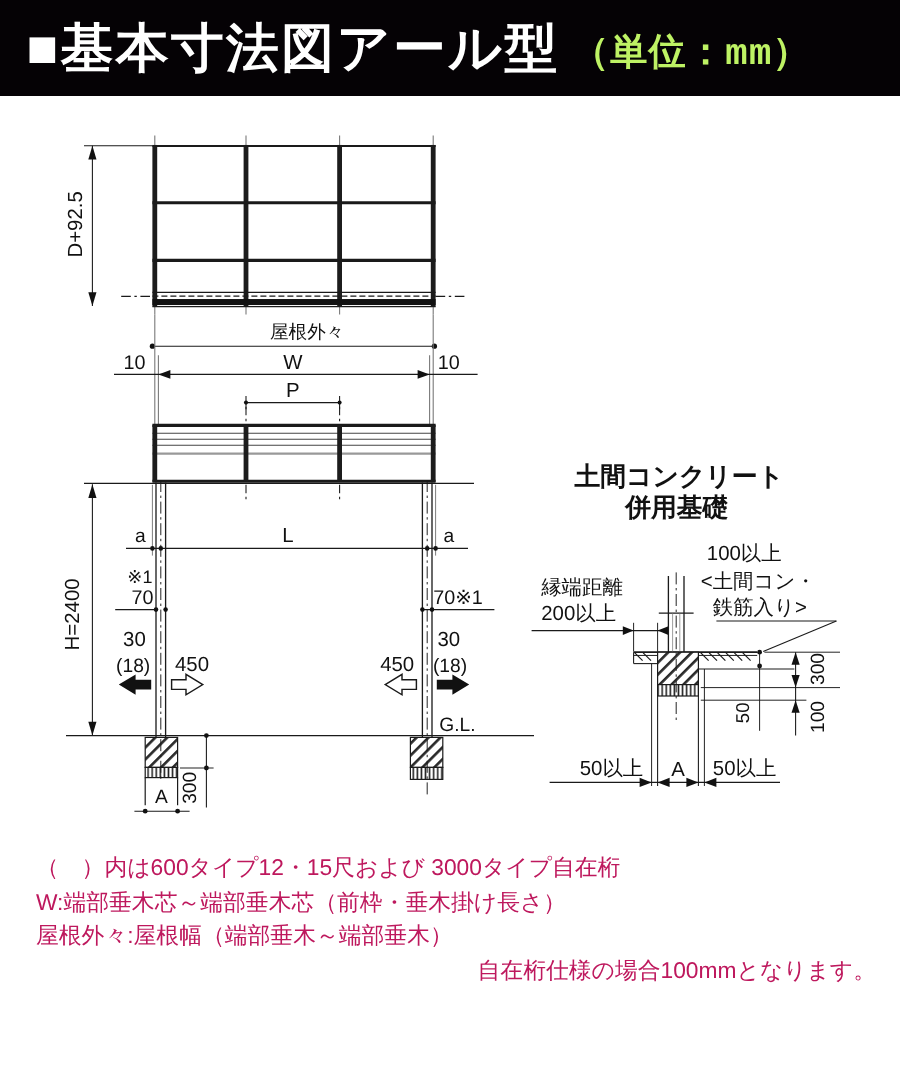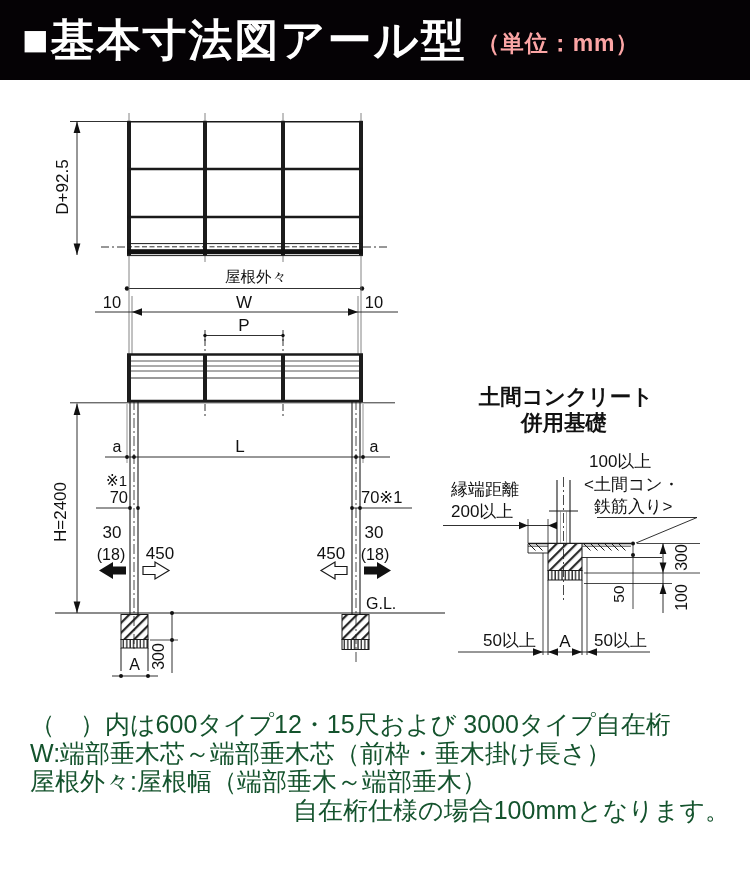--- a/index.html
+++ b/index.html
@@ -1,24 +1,24 @@
 <!DOCTYPE html>
 <html><head>
 <meta charset="utf-8">
 <style>
   html,body{margin:0;padding:0;background:#ffffff;}
   body{width:750px;height:895px;position:relative;overflow:hidden;
        font-family:"Liberation Sans","DejaVu Sans",sans-serif;color:#111;}
   .header{position:absolute;left:0;top:0;width:750px;height:80px;background:#050205;
-          display:flex;align-items:center;}
+          display:flex;align-items:center;font-family:Liberation Mono, monospace;}
   .header .title{color:#fff;font-size:44px;font-weight:bold;letter-spacing:2px;margin-left:22px;}
-  .header .unit{color:#fca5a5;font-size:23px;font-weight:bold;margin-left:10px;margin-top:6px;letter-spacing:1px;}
+  .header .unit{color:#bef264;font-size:31px;font-weight:bold;margin-left:10px;margin-top:6px;letter-spacing:1px;}
   svg{position:absolute;left:0;top:0;}
   svg text{font-family:"Liberation Sans","DejaVu Sans",sans-serif;fill:#111;}
-  .notes{position:absolute;left:30px;top:710px;width:700px;font-size:25px;line-height:28.6px;color:#14532d;}
+  .notes{position:absolute;left:30px;top:710px;width:700px;font-size:19px;line-height:28.6px;color:#be185d;}
   .notes .indent{padding-left:42px;text-align:right;}
 </style>
 </head>
 <body>
 
 <div class="header">
   <span class="title">■基本寸法図アール型</span>
   <span class="unit">（単位：mm）</span>
 </div>
 

